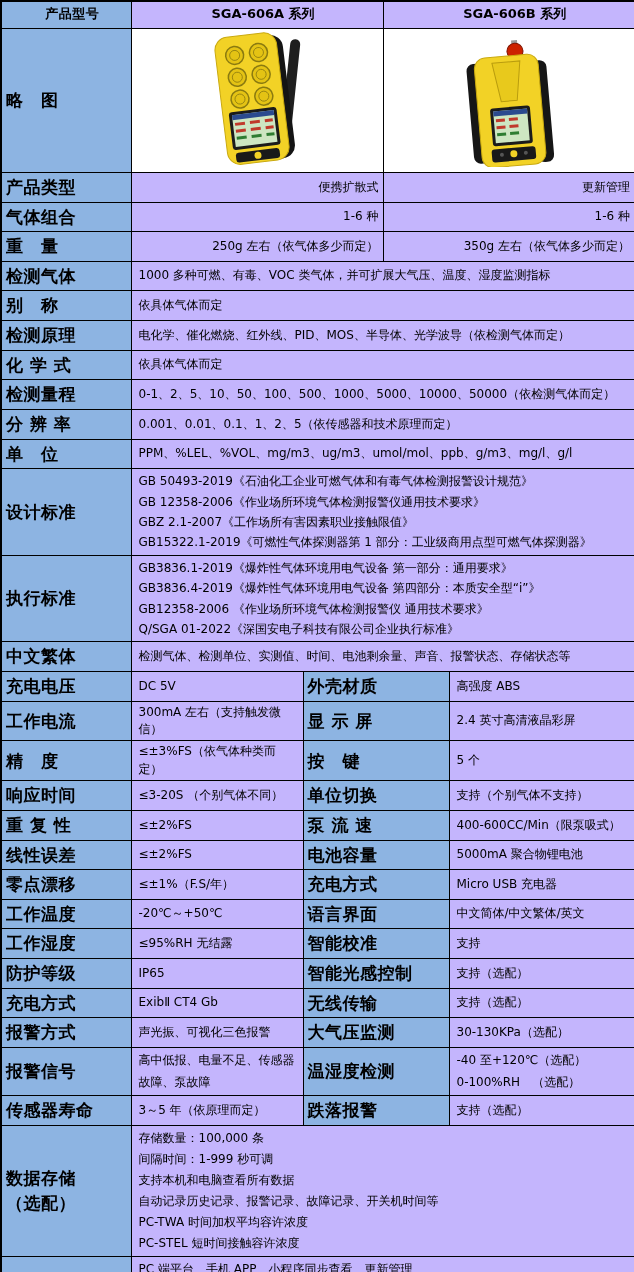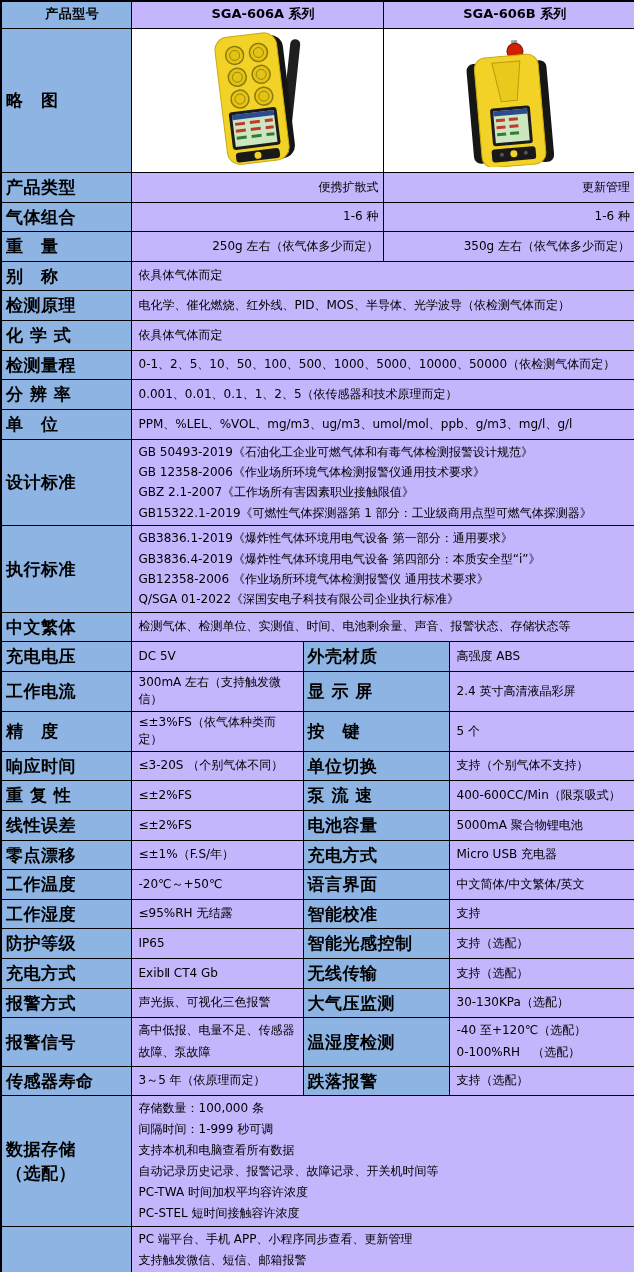--- a/index.html
+++ b/index.html
@@ -121,20 +121,24 @@
     <td class="val vc" colspan="2">1-6 种</td>
     <td class="val vc" colspan="2">1-6 种</td>
   </tr>
   <tr class="r1">
     <td class="lbl">重　量</td>
     <td class="val vc" colspan="2">250g 左右（依气体多少而定）</td>
     <td class="val vc" colspan="2">350g 左右（依气体多少而定）</td>
   </tr>
 
   <tr class="r1">
+    <td class="lbl">检测气体</td>
+    <td class="val vl" colspan="4">1000 多种可燃、有毒、VOC 类气体，并可扩展大气压、温度、湿度监测指标</td>
+  </tr>
+  <tr class="r1">
     <td class="lbl">别　称</td>
     <td class="val vl" colspan="4">依具体气体而定</td>
   </tr>
   <tr class="r1">
     <td class="lbl">检测原理</td>
     <td class="val vl" colspan="4">电化学、催化燃烧、红外线、PID、MOS、半导体、光学波导（依检测气体而定）</td>
   </tr>
   <tr class="r1">
     <td class="lbl">化 学 式</td>
     <td class="val vl" colspan="4">依具体气体而定</td>

